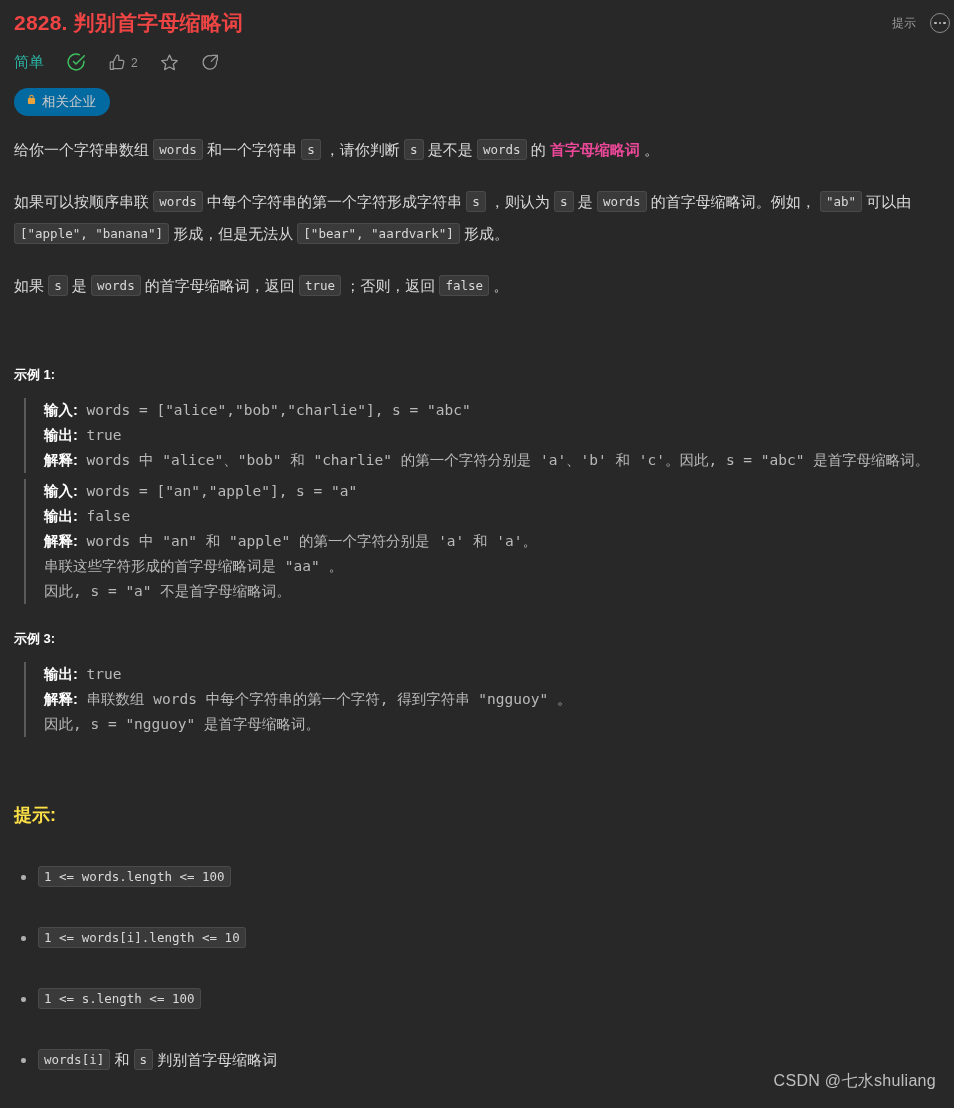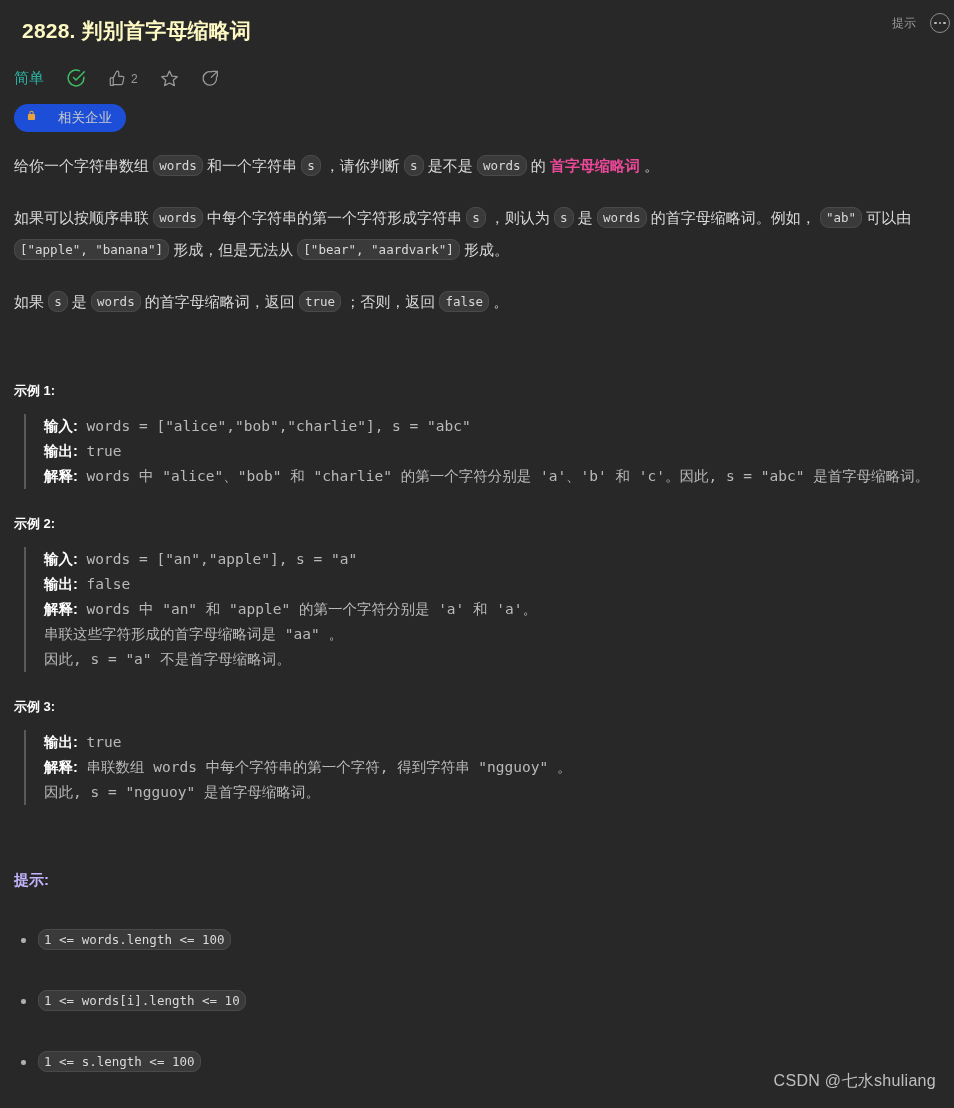--- a/index.html
+++ b/index.html
@@ -16,22 +16,22 @@
     -webkit-font-smoothing: antialiased;
   }
   .page { position: relative; width: 954px; height: 1108px; padding: 0 0 0 0; }
 
   
   .header-row {
     display: flex; align-items: flex-start; justify-content: space-between;
     padding: 8px 10px 0 14px;
   }
   .title {
-    font-size: 21px; font-weight: bold; color: #fef9c3;
-    letter-spacing: .2px; line-height: 30px; margin: 8px;
+    font-size: 21px; font-weight: bold; color: #ef4444;
+    letter-spacing: .2px; line-height: 30px; margin: 0;
   }
   .header-right { display: flex; align-items: center; gap: 14px; padding-top: 5px; }
   .hint-link { font-size: 12px; color: #9a9a9a; cursor: pointer; }
   .more-circle {
     width: 20px; height: 20px; border-radius: 50%;
     border: 1.3px solid #8c8c8c;
     display: flex; align-items: center; justify-content: center;
     gap: 2.2px; margin-right: -6px;
   }
   .more-circle i { width: 2.4px; height: 2.4px; border-radius: 50%; background: #bfbfbf; display:block;}
@@ -41,38 +41,38 @@
     display: flex; align-items: flex-end; gap: 22px;
     padding: 12px 0 0 14px; height: 34px;
   }
   .difficulty { font-size: 15px; color: #2bb3a3; }
   .icon-btn { display: flex; align-items: center; gap: 5px; cursor: pointer; }
   .icon-count { font-size: 12px; color: #9a9a9a; }
 
   
   .tag-row { padding: 16px 0 0 14px; }
   .company-tag {
-    display: inline-flex; gap: 20px;
-    background: #1d4ed8; border-radius: 999px;
+    display: inline-flex; gap: 4px;
+    background: #0369a1; border-radius: 999px;
     padding: 5px 14px 5px 11px; font-size: 13.5px; color: #c9c9c9;
   }
 
   
   .content { padding: 18px 14px 0 14px; }
   p.para {
     font-size: 15px; line-height: 32px; color: #dadada;
     margin: 0 0 20px 0;
   }
   p.para b { color: #ec4899; font-weight: bold; }
   code.inline {
     font-family: "DejaVu Sans Mono", "Liberation Mono", monospace;
     font-size: 12.5px;
     background: #3a3a3a;
     border: 1px solid #4a4a4a;
-    border-radius: 9px;
+    border-radius: 3px;
     padding: 2px 5px;
     color: #d9d9d9;
     white-space: nowrap;
     vertical-align: 1px;
   }
 
   
   .ex-title {
     font-size: 13px; font-weight: bold; color: #ffffff;
     margin: 26px 0 14px 0;
@@ -86,21 +86,21 @@
     font-family: "DejaVu Sans Mono", "Liberation Mono", monospace;
     font-size: 14.5px; line-height: 25px; color: #b9b9b9;
     white-space: pre-wrap; word-break: break-word;
   }
   .ex-line b {
     font-family: "Liberation Sans", sans-serif;
     color: #ffffff; font-weight: bold; font-size: 14.5px;
   }
 
   
-  .hints-title { font-size: 15px; font-weight: bold; color: #c4b5fd; margin: 34px 0 16px 0; }
+  .hints-title { font-size: 18px; font-weight: bold; color: #fde047; margin: 34px 0 16px 0; }
   ul.hints { list-style: none; margin: 0; padding: 0; }
   ul.hints li {
     position: relative; padding-left: 24px; margin-bottom: 19px;
     font-size: 15px; line-height: 22px; color: #dadada; margin-top: 39px;
   }
   ul.hints li::before {
     content: ""; position: absolute; left: 7px; top: 9px;
     width: 4.5px; height: 4.5px; border-radius: 50%; background: #b0b0b0;
   }
 
@@ -179,21 +179,20 @@
     <p class="para"><span>如果 </span><code class="inline">s</code><span> 是 </span><code class="inline">words</code><span> 的首字母缩略词，返回 </span><code class="inline">true</code><span> ；否则，返回 </span><code class="inline">false</code><span> 。</span></p>
 
     <div style="height:18px"></div>
     <div class="ex-title">示例 1:</div>
     <div class="ex-block">
       <div class="ex-line"><b>输入:</b><span> words = ["alice","bob","charlie"], s = "abc"</span></div>
       <div class="ex-line"><b>输出:</b><span> true</span></div>
       <div class="ex-line"><b>解释:</b><span> words 中 "alice"、"bob" 和 "charlie" 的第一个字符分别是 'a'、'b' 和 'c'。因此, s = "abc" 是首字母缩略词。</span></div>
     </div>
 
-    <div class="ex-title">示例 2:</div>
     <div class="ex-block">
       <div class="ex-line"><b>输入:</b><span> words = ["an","apple"], s = "a"</span></div>
       <div class="ex-line"><b>输出:</b><span> false</span></div>
       <div class="ex-line"><b>解释:</b><span> words 中 "an" 和 "apple" 的第一个字符分别是 'a' 和 'a'。
 串联这些字符形成的首字母缩略词是 "aa" 。
 因此, s = "a" 不是首字母缩略词。</span></div>
     </div>
 
     <div class="ex-title">示例 3:</div>
     <div class="ex-block">

